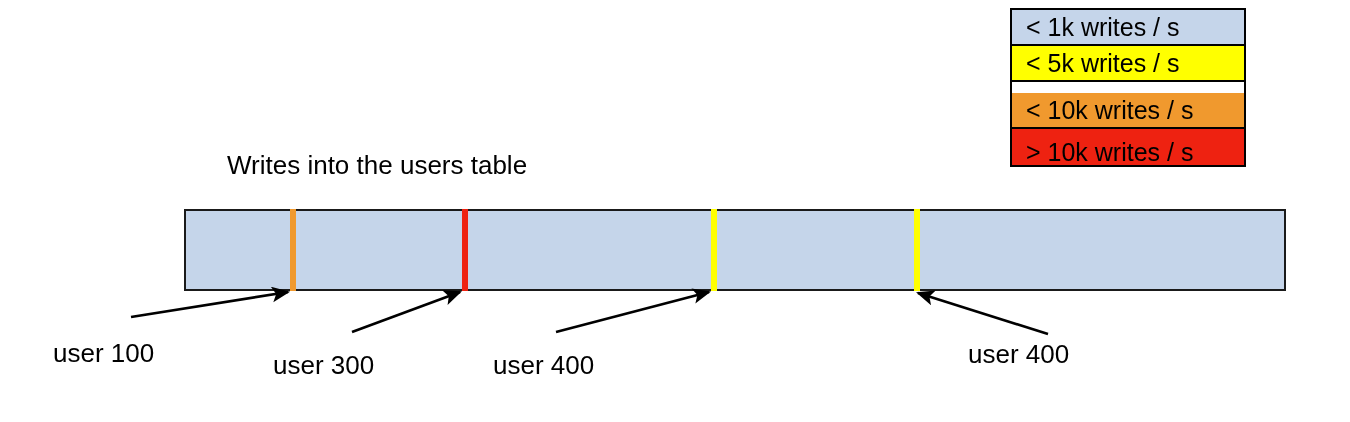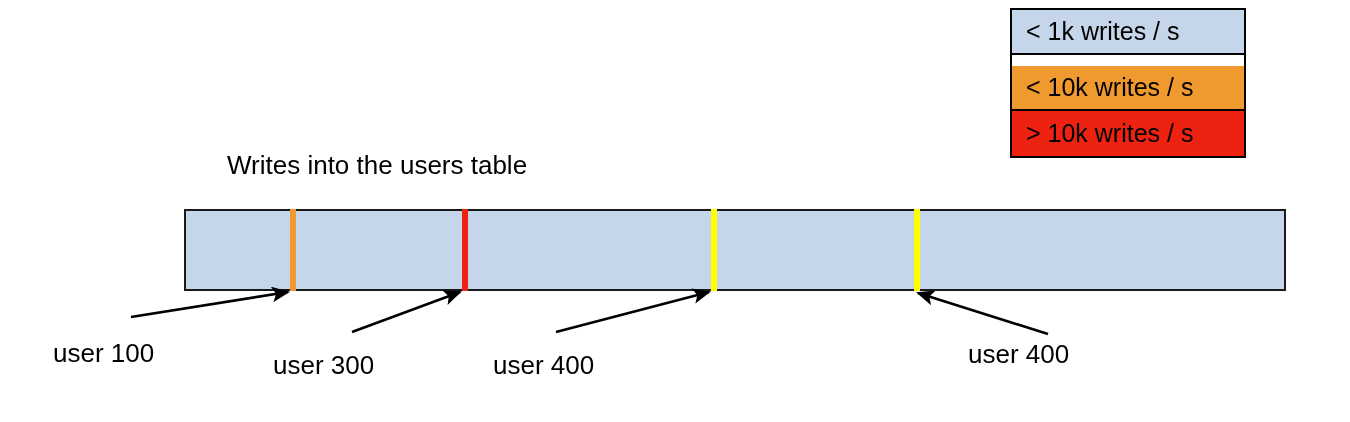--- a/index.html
+++ b/index.html
@@ -19,28 +19,28 @@
   
   #legend {
     position: absolute;
     left: 1010px;
     top: 8px;
     width: 236px;
     border: 2px solid #000000;
     box-sizing: border-box;
   }
   .legend-row {
-    height: 45px;
+    height: 36px;
     box-sizing: border-box;
     display: flex;
     align-items: center;
     border-bottom: 2px solid #000000;
     padding-left: 14px;
   }
-  .legend-row:last-child { border-bottom: none; }
+  .legend-row:last-child { border-bottom: none; align-items: flex-end; }
   .legend-label {
     font-size: 25px;
     line-height: 1;
     white-space: nowrap;
     letter-spacing: 0px;
   }
 
   
   #chart-title {
     position: absolute;
@@ -90,20 +90,23 @@
     white-space: nowrap;
   }
 </style>
 </head>
 <body>
 
 <div id="legend">
   <div class="legend-row" style="background: rgb(197, 213, 234);">
     <span class="legend-label">&lt; 1k writes / s</span>
   </div>
+  <div class="legend-row" style="background: rgb(255, 255, 0);">
+    <span class="legend-label">&lt; 5k writes / s</span>
+  </div>
   <div class="legend-row" style="background: rgb(240, 153, 46); margin-top: 11px;">
     <span class="legend-label">&lt; 10k writes / s</span>
   </div>
   <div class="legend-row" style="background: rgb(238, 34, 17);">
     <span class="legend-label">&gt; 10k writes / s</span>
   </div>
 </div>
 
 <div id="chart-title">Writes into the users table</div>
 

